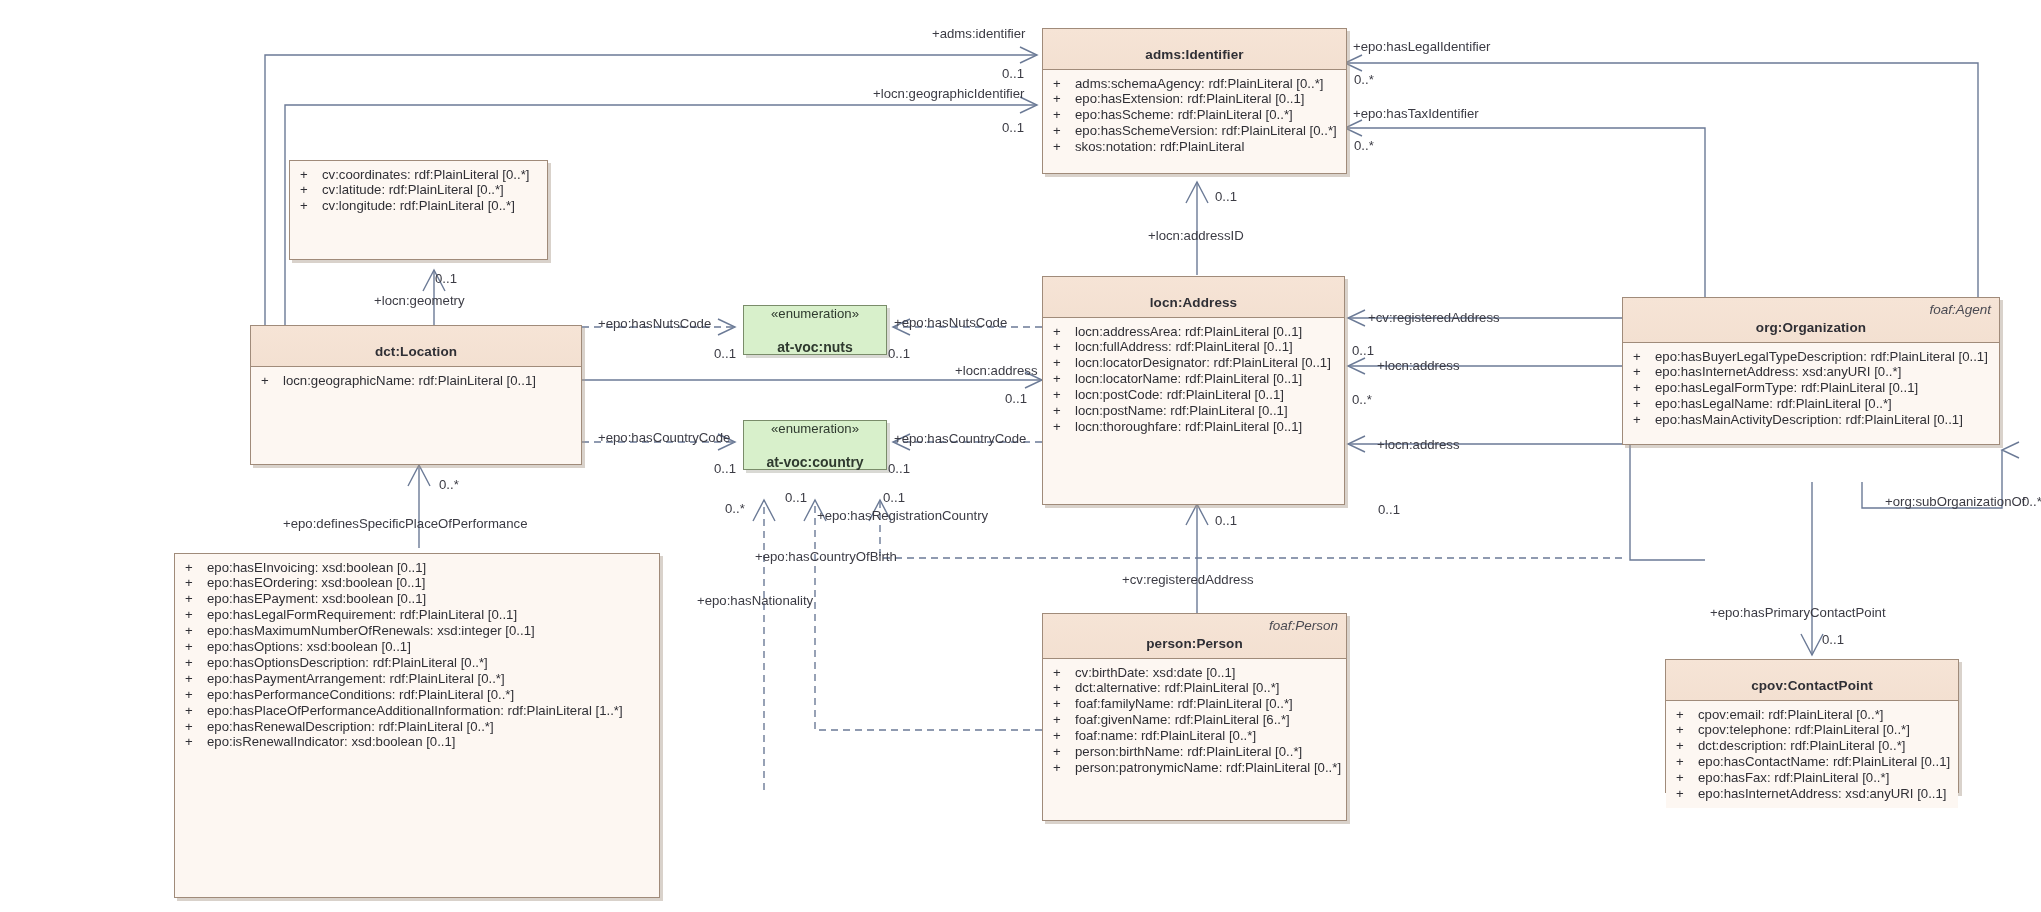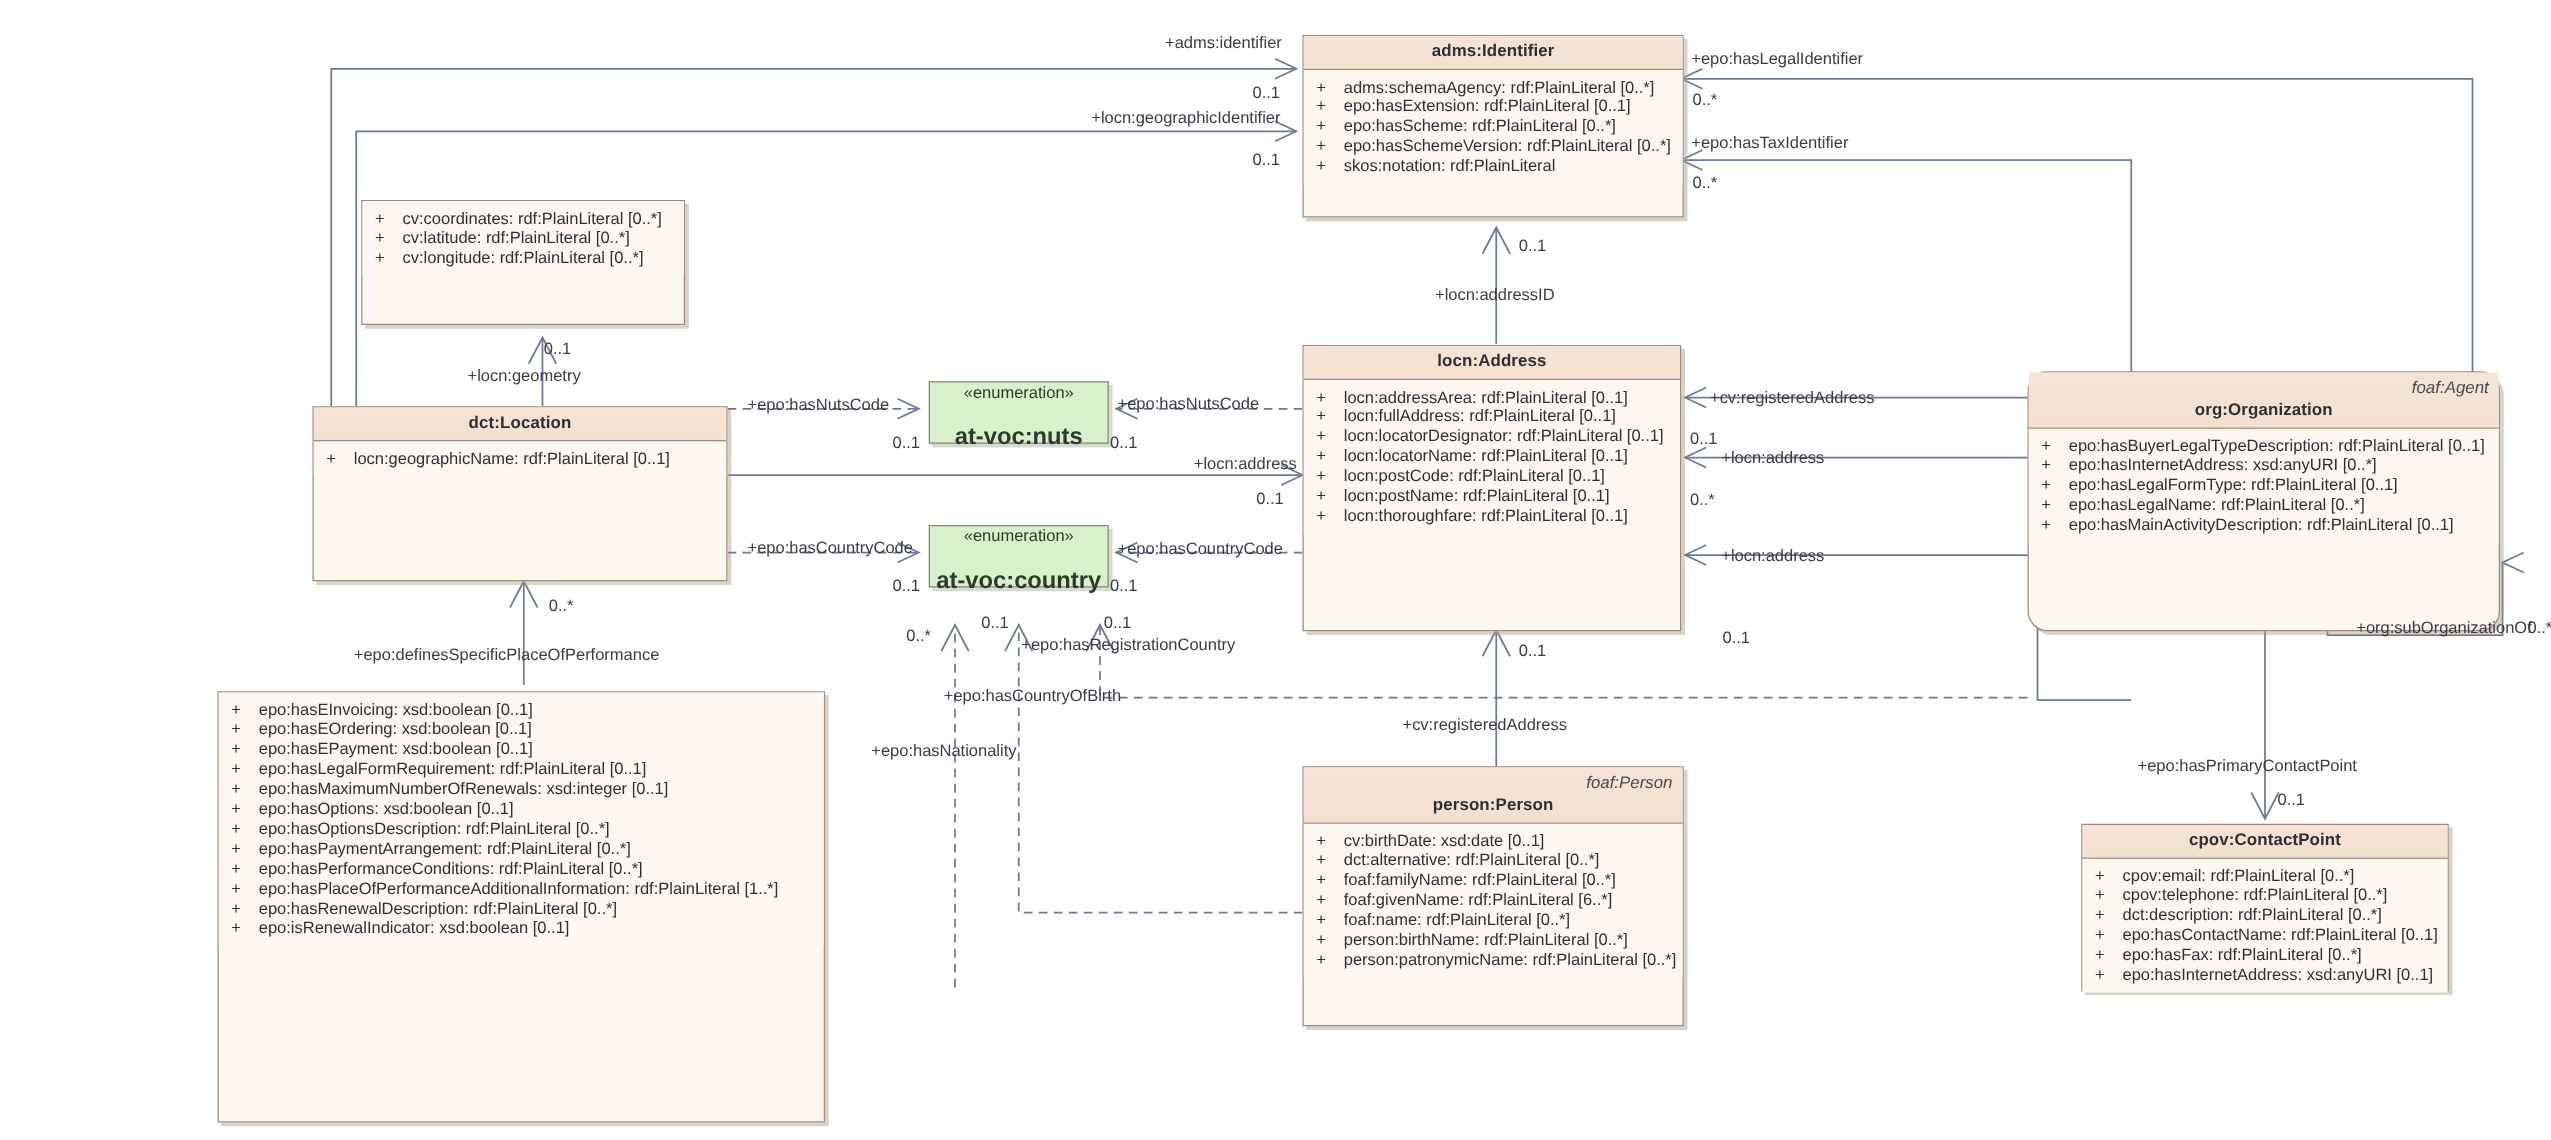--- a/index.html
+++ b/index.html
@@ -2,35 +2,35 @@
 <html><head>
 <meta charset="utf-8">
 <style>
   html,body{margin:0;padding:0;background:#ffffff;}
   body{font-family:"Liberation Sans", sans-serif;}
   #canvas{position:relative;width:2041px;height:912px;overflow:hidden;background:#fff;}
 
   .uml-class{position:absolute;box-sizing:border-box;border:1px solid #a08b7a;
     background:#fdf7f2;box-shadow:3px 3px 0 rgba(170,155,140,.45);}
   .uml-class .hdr{position:relative;background:linear-gradient(to bottom,#f6e4d6,#f3e0d1);
-    border-bottom:1px solid #a08b7a;padding:4px 6px 7px 6px;}
+    border-bottom:1px solid #a08b7a;padding:18px 6px 7px 6px;}
   .uml-class .stereo-right{position:absolute;right:8px;top:4px;font-style:italic;
     font-size:13.5px;color:#4a4a52;}
   .uml-class .cname{text-align:center;font-weight:bold;font-size:13.5px;color:#2f2f35;
     letter-spacing:.1px;}
   .uml-class .body{padding:6px 0 6px 0;background:#fdf7f2;}
   .uml-class .attr{font-size:13.2px;color:#2f2f35;line-height:14.9px;padding:.5px 4px .5px 10px;
     white-space:nowrap;display:flex;}
   .uml-class .attr .vis{display:inline-block;width:22px;flex:0 0 22px;}
 
   .enum{position:absolute;box-sizing:border-box;border:1px solid #7a8c6a;background:#d8f0cb;
     box-shadow:3px 3px 0 rgba(170,170,160,.45);display:flex;flex-direction:column;
     align-items:center;justify-content:space-between;}
   .enum .st{font-size:13.2px;color:#2f3a2f;}
-  .enum .nm{font-size:19px;font-weight:bold;color:#2f3a2f;margin-top:18px;}
+  .enum .nm{font-size:14px;font-weight:bold;color:#2f3a2f;margin-top:18px;}
 
   .lbl{position:absolute;font-size:13.2px;color:#3b3b44;white-space:nowrap;}
   .mult{position:absolute;font-size:13.2px;color:#3b3b44;white-space:nowrap;}
 
   svg.wires{position:absolute;left:0;top:0;width:2041px;height:912px;overflow:visible;}
   svg.wires path,svg.wires line{fill:none;stroke:#6b7a96;stroke-width:1.4;}
   svg.wires .dash{stroke-dasharray:7 5;}
   svg.wires .head{fill:none;stroke:#6b7a96;stroke-width:1.4;}
 </style>
 </head>
@@ -190,21 +190,21 @@
           <span class="vis">+</span>
           <span>locn:postName: rdf:PlainLiteral [0..1]</span>
         </div>
       <div class="attr">
           <span class="vis">+</span>
           <span>locn:thoroughfare: rdf:PlainLiteral [0..1]</span>
         </div>
     </div>
   </div>
 
-  <div class="uml-class" style="left:1622px;top:297px;width:378px;height:208px;border-radius:16px;">
+  <div class="uml-class" style="left:1622px;top:297px;width:378px;height:148px;">
     <div class="hdr" style="padding-top:4px;">
       <div class="stereo-right">foaf:Agent</div>
       <div class="cname" style="margin-top:18px;">org:Organization</div>
     </div>
     <div class="body">
       <div class="attr">
           <span class="vis">+</span>
           <span>epo:hasBuyerLegalTypeDescription: rdf:PlainLiteral [0..1]</span>
         </div>
       <div class="attr">

